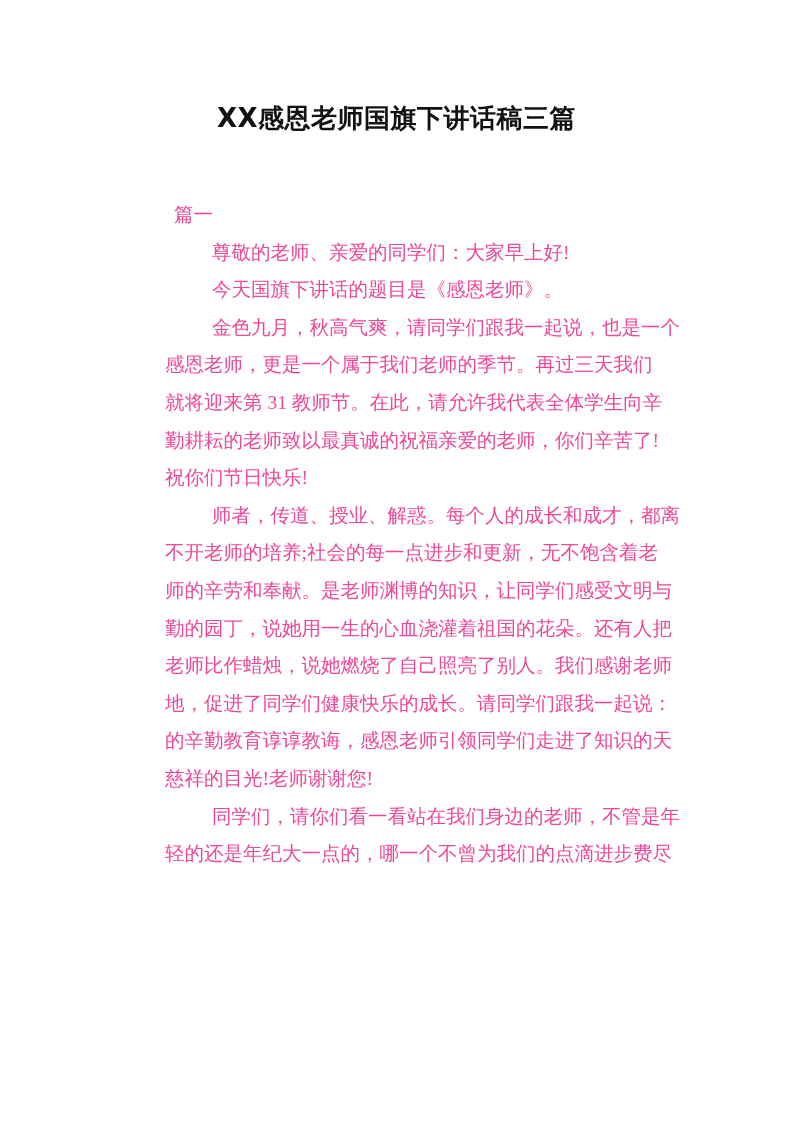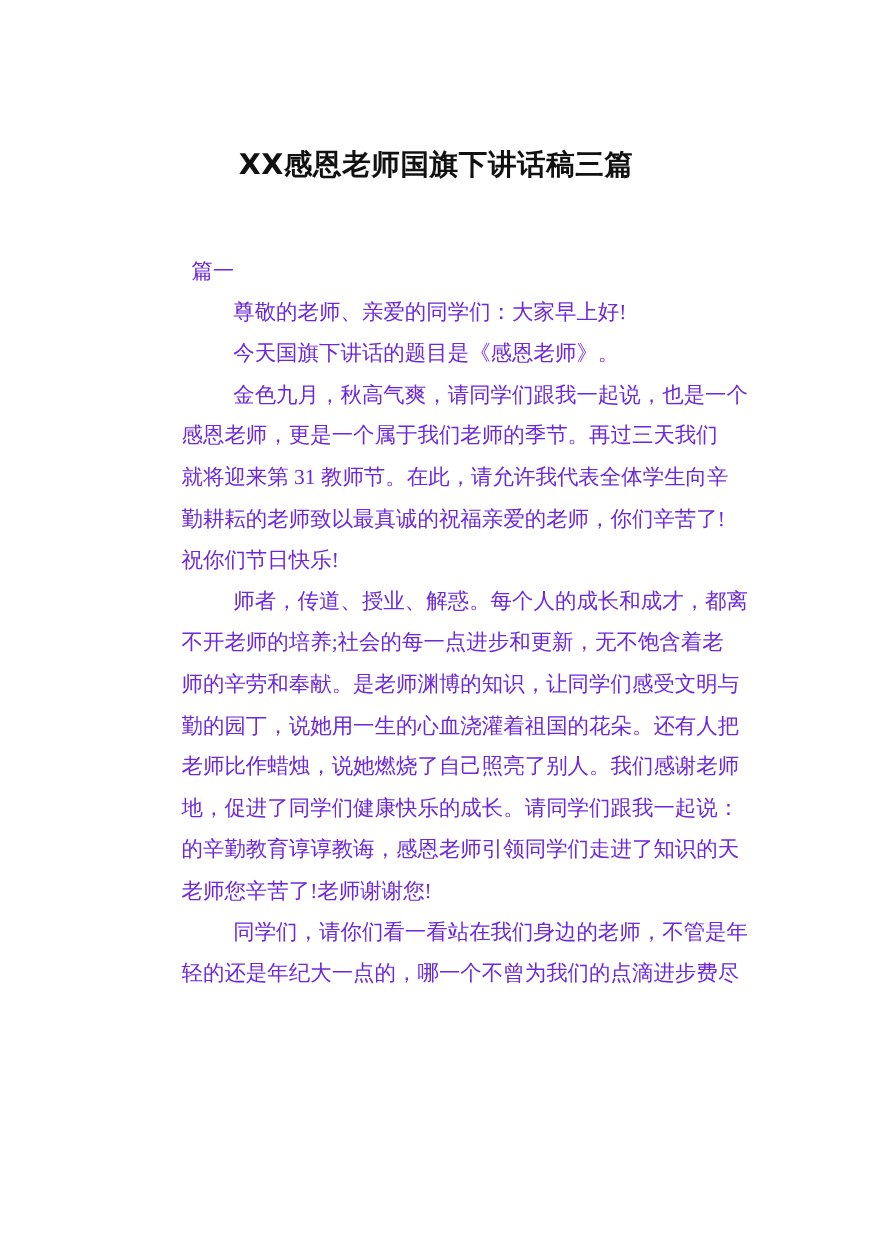--- a/index.html
+++ b/index.html
@@ -13,21 +13,20 @@
       position: relative;
       overflow: hidden;
       color: #111111;
     }
     .page {
       position: absolute;
       left: 0; top: 0;
       width: 793px;
       height: 966px;
       background: #ffffff;
-      margin-top: 32px;
     }
     .title {
       position: absolute;
       left: 0;
       top: 98px;
       width: 793px;
       text-align: center;
       font-family: "DejaVu Sans", "Liberation Sans", sans-serif;
       font-weight: bold;
       font-size: 26px;
@@ -36,21 +35,21 @@
       color: #111111;
     }
     .body {
       position: absolute;
       left: 118px;
       top: 196px;
       width: 565px;
       font-family: "DejaVu Serif", "Liberation Serif", serif;
       font-size: 19.5px;
       line-height: 37.6px;
-      color: #6d28d9;
+      color: #ec4899;
       text-align: justify;
     }
     .section-label {
       display: block;
       padding-left: 56px;
       margin: 0;
     }
     .para {
       margin: 0;
       text-indent: 47px;
@@ -90,21 +89,21 @@
     </div>
 
     <div class="para">
       <span class="line indent">师者，传道、授业、解惑。每个人的成长和成才，都离</span>
       <span class="line">不开老师的培养;社会的每一点进步和更新，无不饱含着老</span>
       <span class="line">师的辛劳和奉献。是老师渊博的知识，让同学们感受文明与</span>
       <span class="line">勤的园丁，说她用一生的心血浇灌着祖国的花朵。还有人把</span>
       <span class="line">老师比作蜡烛，说她燃烧了自己照亮了别人。我们感谢老师</span>
       <span class="line">地，促进了同学们健康快乐的成长。请同学们跟我一起说：</span>
       <span class="line">的辛勤教育谆谆教诲，感恩老师引领同学们走进了知识的天</span>
-      <span class="line">老师您辛苦了!老师谢谢您!</span>
+      <span class="line">慈祥的目光!老师谢谢您!</span>
     </div>
 
     <div class="para">
       <span class="line indent">同学们，请你们看一看站在我们身边的老师，不管是年</span>
       <span class="line">轻的还是年纪大一点的，哪一个不曾为我们的点滴进步费尽</span>
     </div>
   </div>
 </div>
 
 </body></html>

